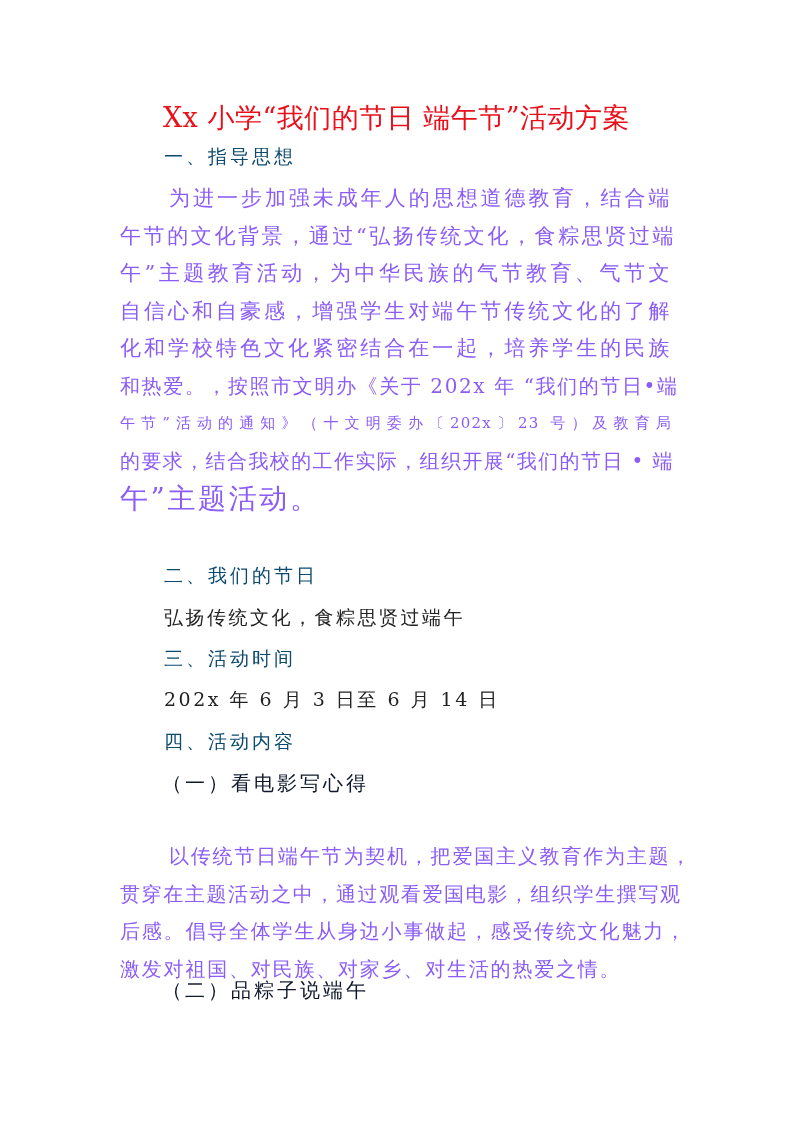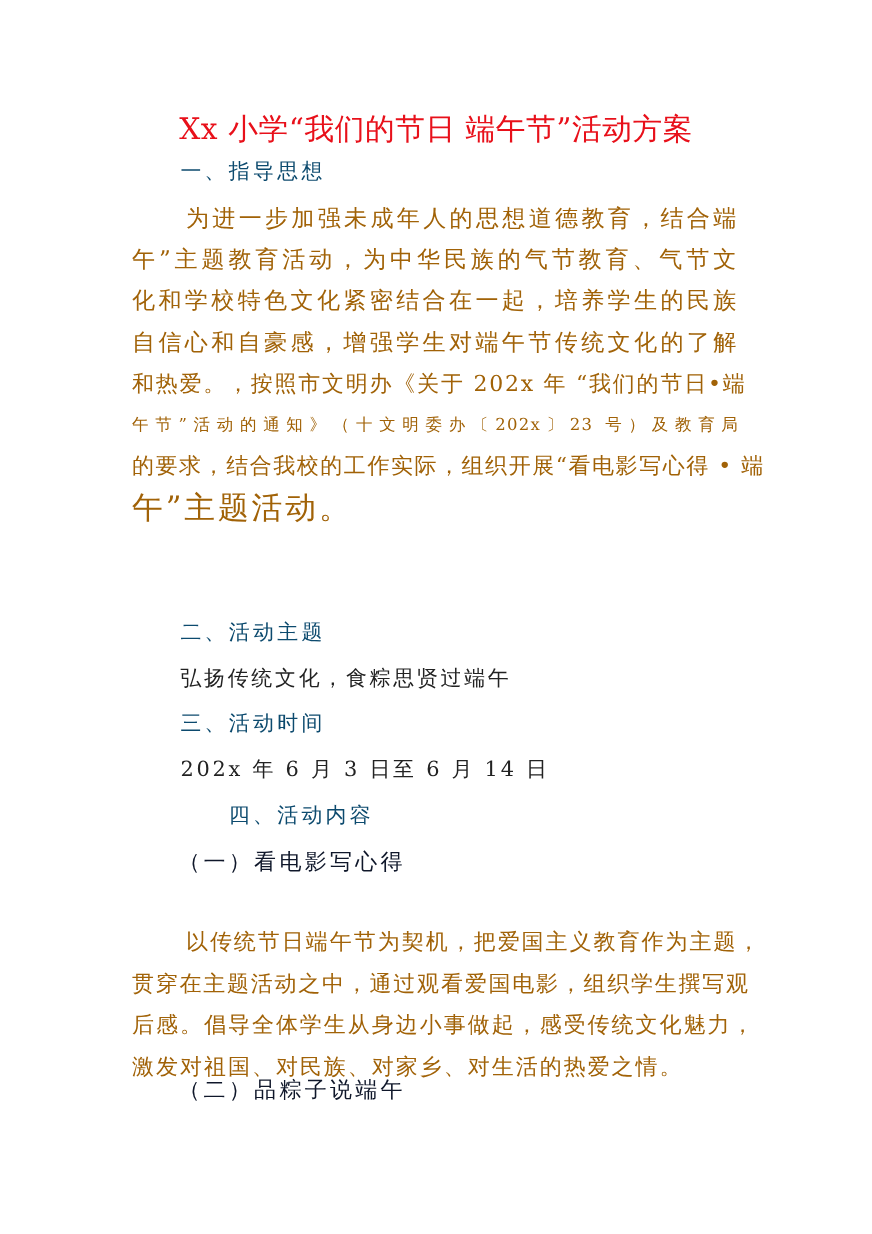--- a/index.html
+++ b/index.html
@@ -48,21 +48,21 @@
       color: #0f172a;
       font-size: 20px;
       line-height: 30px;
       letter-spacing: 3px;
       white-space: nowrap;
     }
     .para {
       position: absolute;
       left: 120px;
       width: 552px;
-      color: #a16207;
+      color: #8b5cf6;
       font-size: 21px;
       line-height: 37.5px;
       letter-spacing: 2.6px;
       text-align: justify;
     }
     .para .line {
       display: block;
       white-space: nowrap;
       text-align: justify;
       text-align-last: justify;
@@ -87,36 +87,37 @@
 <body>
 
 <div class="page">
 
   <div class="title">Xx 小学“我们的节日 端午节”活动方案</div>
 
   <div class="heading" style="top:141px;">一、指导思想</div>
 
   <div class="para" style="top:180px;">
     <span class="line indent">为进一步加强未成年人的思想道德教育，结合端</span>
+    <span class="line">午节的文化背景，通过“弘扬传统文化，食粽思贤过端</span>
     <span class="line">午”主题教育活动，为中华民族的气节教育、气节文</span>
+    <span class="line">自信心和自豪感，增强学生对端午节传统文化的了解</span>
     <span class="line">化和学校特色文化紧密结合在一起，培养学生的民族</span>
-    <span class="line">自信心和自豪感，增强学生对端午节传统文化的了解</span>
     <span class="line" style="font-size:20px;letter-spacing:1.6px;">和热爱。，按照市文明办《关于 202x 年 “我们的节日•端</span>
     <span class="line" style="font-size:15px;letter-spacing:1.2px;">午节”活动的通知》（十文明委办〔202x〕23 号）及教育局</span>
-    <span class="line" style="font-size:20px;letter-spacing:1.4px;">的要求，结合我校的工作实际，组织开展“看电影写心得 • 端</span>
+    <span class="line" style="font-size:20px;letter-spacing:1.4px;">的要求，结合我校的工作实际，组织开展“我们的节日 • 端</span>
     <span class="line last" style="font-size:28px;">午”主题活动。</span>
   </div>
 
-  <div class="heading" style="top:560px;">二、活动主题</div>
+  <div class="heading" style="top:560px;">二、我们的节日</div>
   <div class="plain" style="top:602px;text-align:center;">弘扬传统文化，食粽思贤过端午</div>
 
   <div class="heading" style="top:643px;">三、活动时间</div>
   <div class="plain" style="top:684px;">202x 年 6 月 3 日至 6 月 14 日</div>
 
-  <div class="heading" style="top:726px;margin-left:44px;">四、活动内容</div>
+  <div class="heading" style="top:726px;">四、活动内容</div>
 
   <div class="subheading" style="top:768px;">（一）看电影写心得</div>
 
   <div class="para" style="top:838px;">
     <span class="line indent" style="font-size:20px;letter-spacing:1.8px;">以传统节日端午节为契机，把爱国主义教育作为主题，</span>
     <span class="line" style="font-size:20px;letter-spacing:1.6px;">贯穿在主题活动之中，通过观看爱国电影，组织学生撰写观</span>
     <span class="line" style="font-size:20px;letter-spacing:1.8px;">后感。倡导全体学生从身边小事做起，感受传统文化魅力，</span>
     <span class="line last" style="font-size:20px;letter-spacing:1.8px;">激发对祖国、对民族、对家乡、对生活的热爱之情。</span>
   </div>
 

